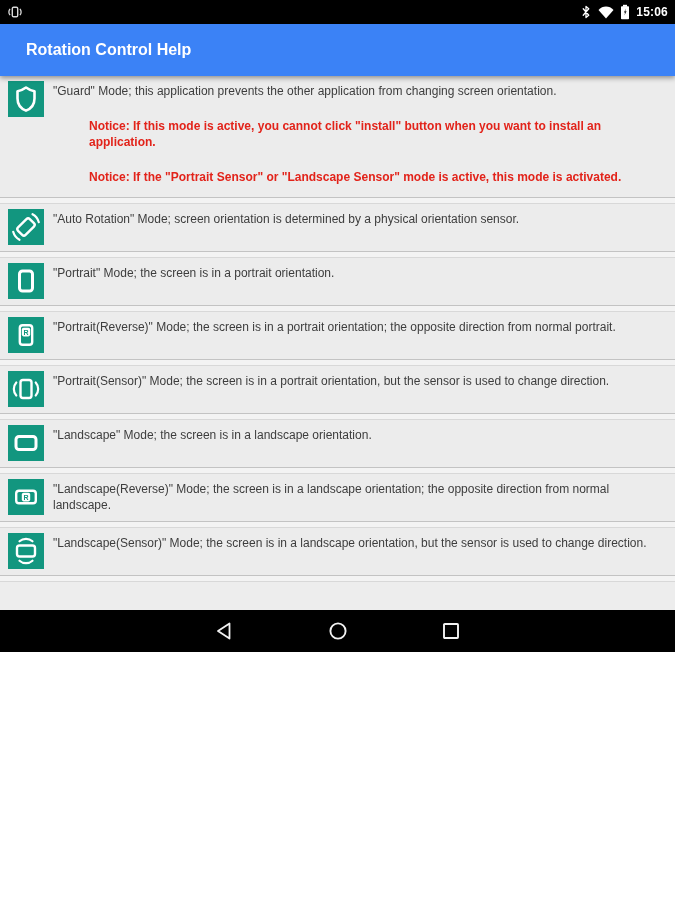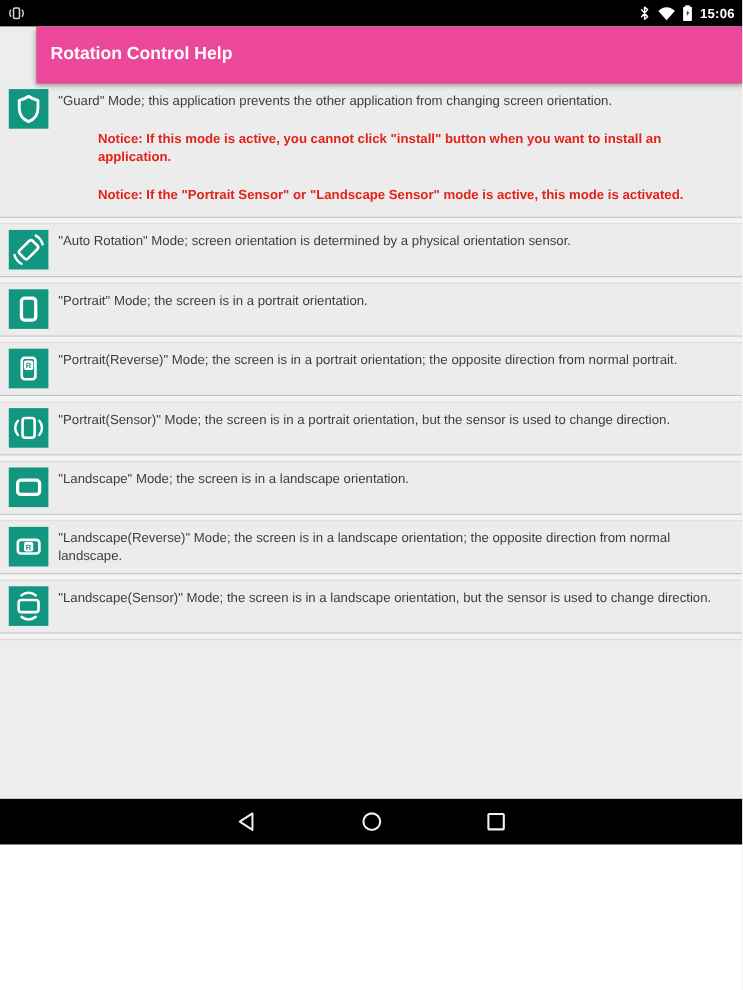--- a/index.html
+++ b/index.html
@@ -1,34 +1,34 @@
 <!DOCTYPE html>
 <html><head>
 <meta charset="utf-8">
 <style>
   html,body { margin:0; padding:0; background:#fff; }
   .screen {
-    width:675px; height:768px; position:relative; overflow:hidden;
+    width:675px; height:652px; position:relative; overflow:hidden;
     display:flex; flex-direction:column;
     background:#ededed;
     font-family:"Liberation Sans", sans-serif;
   }
   
   .status-bar {
     height:24px; background:#000; flex:0 0 24px;
     display:flex; align-items:center; padding:0 7px; box-sizing:border-box;
   }
   .sb-left { display:flex; align-items:center; }
   .sb-right { margin-left:auto; display:flex; align-items:center; gap:6px; }
   .sb-time { color:#fff; font-size:12px; font-weight:bold; letter-spacing:.2px; }
   
   .action-bar {
-    height:52px; flex:0 0 52px; background:#ec4899;
-    display:flex; align-items:center; padding-left:13px; box-sizing:border-box;
-    box-shadow:0 2px 5px rgba(0,0,0,.40); position:relative; z-index:3;margin-left:33px;
+    height:52px; flex:0 0 52px; background:#3b82f6;
+    display:flex; align-items:center; padding-left:26px; box-sizing:border-box;
+    box-shadow:0 2px 5px rgba(0,0,0,.40); position:relative; z-index:3;
   }
   .action-title { color:#fff; font-size:16px; font-weight:bold; }
   
   .content { flex:1 1 auto; background:#ededed; overflow:hidden; position:relative; z-index:1; }
   .row {
     display:flex; align-items:flex-start;
     background:#ececec; padding:5px 14px 6px 8px; box-sizing:border-box;
   }
   .row.first { padding-bottom:12px; }
   .row-icon {

